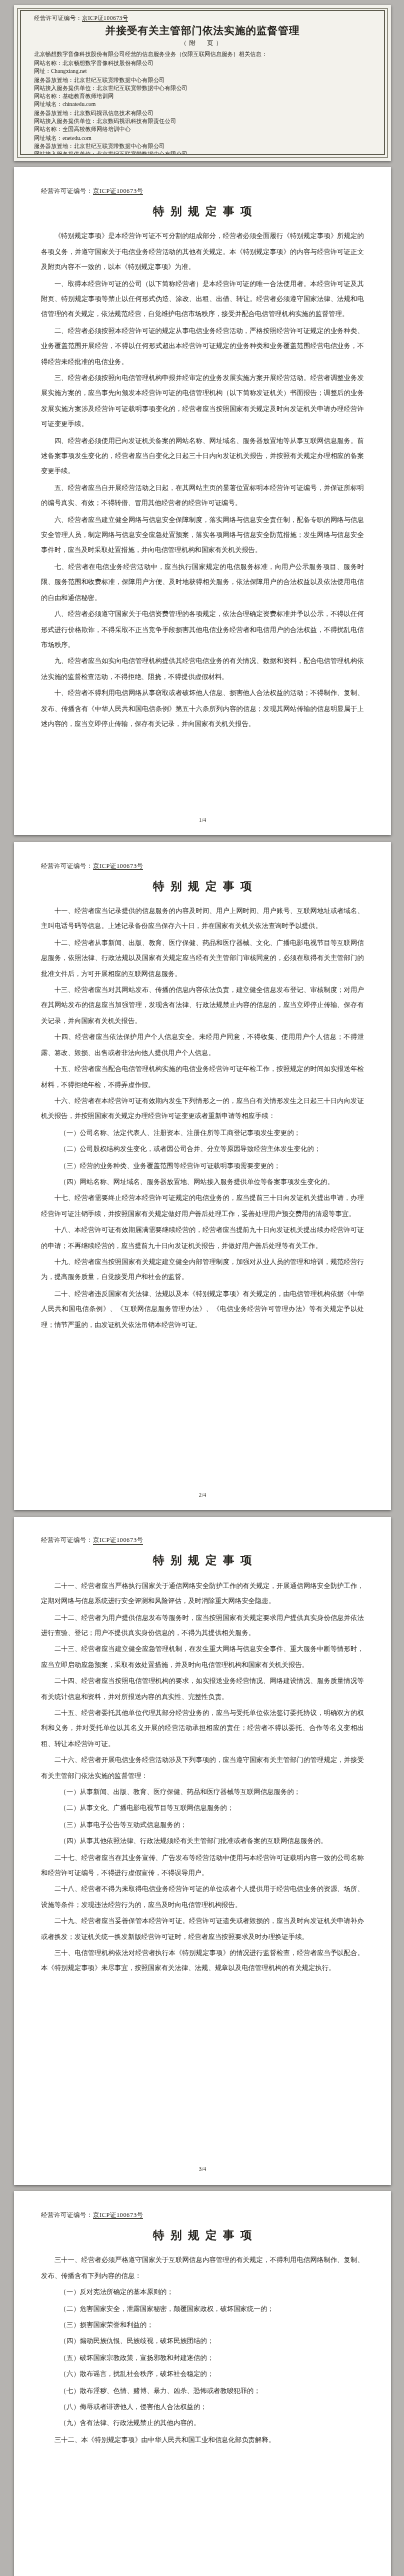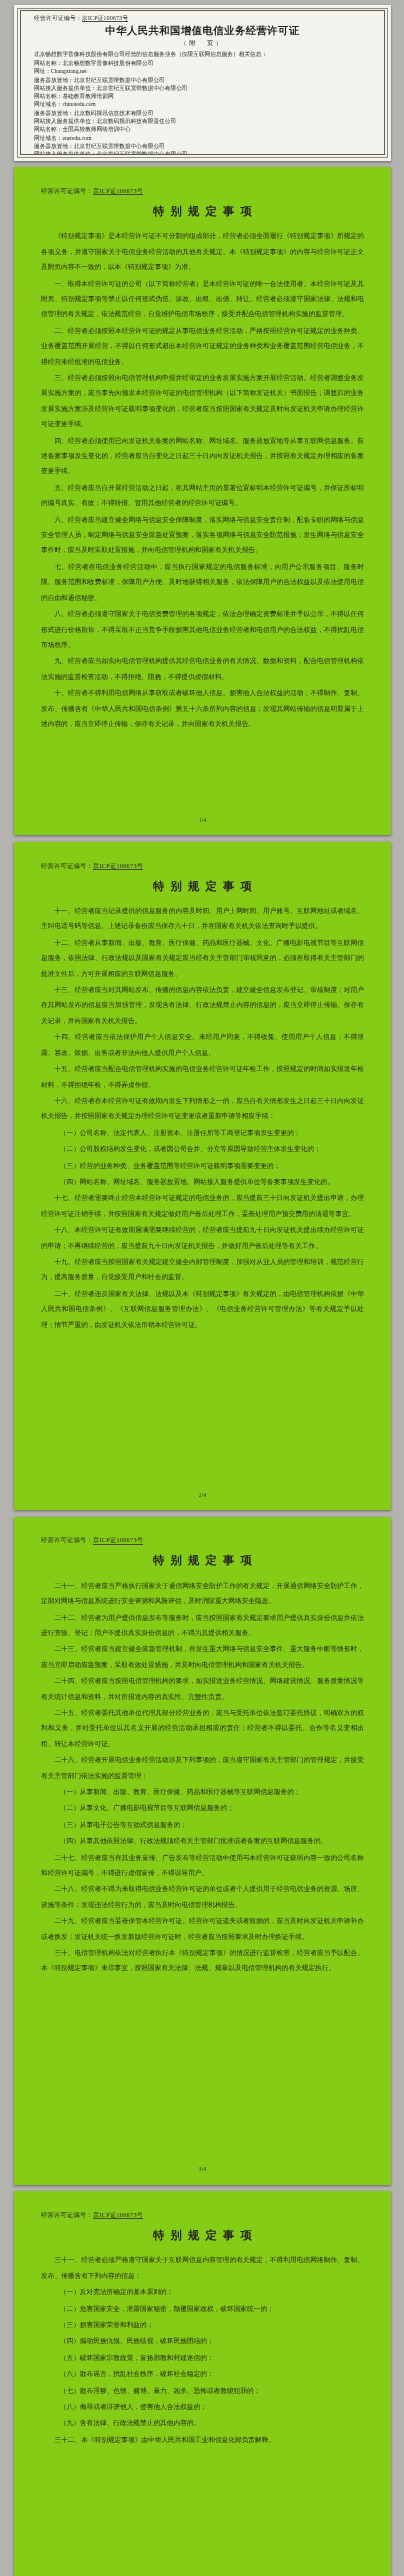--- a/index.html
+++ b/index.html
@@ -7,21 +7,21 @@
     width: 405px;
     background: #b5b3b0;
     font-family: "Liberation Serif", "DejaVu Serif", serif;
     color: #26241f;
   }
   .canvas { width: 405px; padding: 4.6px 0 8.2px; box-sizing: border-box; }
 
   .page {
     width: 377px;
     margin: 0 auto 6.7px;
-    background: #84cc16;
+    background: #ffffff;
     box-shadow: 0 0.5px 2.6px rgba(0,0,0,.45);
     position: relative;
     box-sizing: border-box;
   }
 
   
   .cert-page { height: 156px; padding: 3.1px; background: #f3f2ec; }
   .cert-outer { height: 100%; border: 0.5px solid #8f8d80; padding: 1.5px; box-sizing: border-box; }
   .cert-inner { height: 100%; border: 1px solid #5e5c4e; box-sizing: border-box; padding: 3.6px 13.4px 3.1px; overflow: hidden; }
   .cert-header { font-size: 5.7px; letter-spacing: 0.3px; }
@@ -45,21 +45,21 @@
 <body>
 
 <div class="canvas">
 
   <section class="page cert-page">
     <div class="cert-outer">
       <div class="cert-inner">
         <div class="cert-header">
           <span>经营许可证编号：</span><span class="lic-no">京ICP证100673号</span>
         </div>
-        <h1 class="cert-title">中华人民共和国增值电信业务经营许可证</h1>
+        <h1 class="cert-title">并接受有关主管部门依法实施的监督管理</h1>
         <div class="cert-subtitle">（附　页）</div>
         <p class="cert-intro">北京畅想数字音像科技股份有限公司经营的信息服务业务（仅限互联网信息服务）相关信息：</p>
         <div class="cert-lines">
 
         <p class="cert-line">网站名称：北京畅想数字音像科技股份有限公司</p>
             <p class="cert-line">网址：Changxiang.net</p>
             <p class="cert-line">服务器放置地：北京世纪互联宽带数据中心有限公司</p>
             <p class="cert-line">网站接入服务提供单位：北京世纪互联宽带数据中心有限公司</p>
             <p class="cert-line">网站名称：基础教育教师培训网</p>
             <p class="cert-line">网址域名：chinatedu.com</p>

